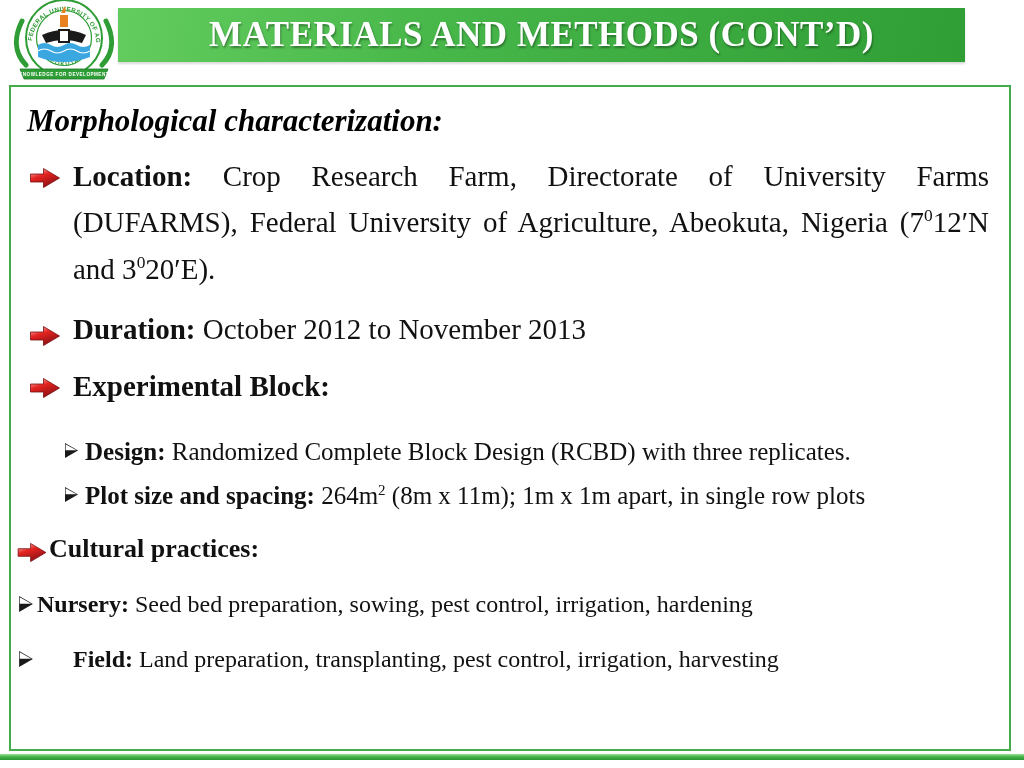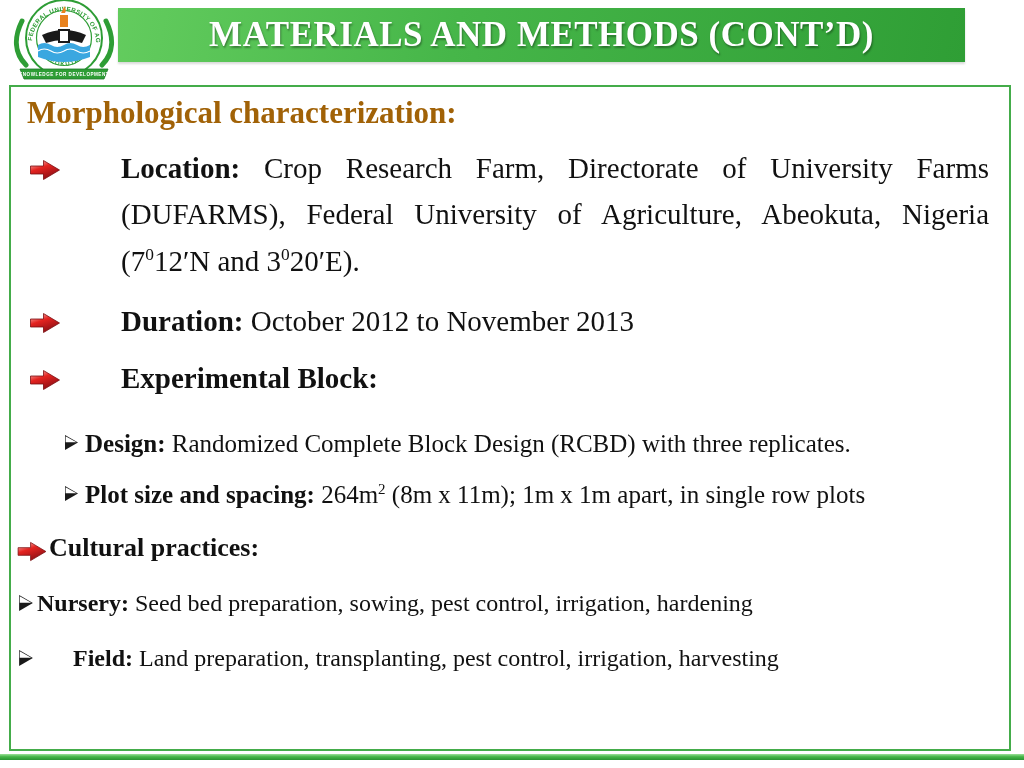--- a/index.html
+++ b/index.html
@@ -21,43 +21,43 @@
     text-shadow:1px 2px 2px rgba(0,0,0,.35);
     white-space:nowrap;
   }
   .logo{position:absolute;left:12px;top:-1px;}
   
   .content-box{
     position:absolute;left:9px;top:85px;width:1002px;height:666px;
     border:2px solid #44ac4a;background:#fff;box-sizing:border-box;
   }
   .section-heading{
-    margin:8px 0 0 16px;
-    font-size:31px;font-weight:bold;color:#a16207;
+    margin:16px 0 0 16px;
+    font-size:31px;font-weight:bold;font-style:italic;color:#000000;
   }
   .row{display:flex;align-items:flex-start;}
-  .row-main{margin-left:18px;font-size:29px;line-height:1.6;gap:48px;}
+  .row-main{margin-left:18px;font-size:29px;line-height:1.6;}
   .row-main .bullet-arrow{flex:0 0 32px;width:32px;height:24px;margin:13px 12px 0 0;}
   .row-sub{margin-left:52px;font-size:25px;line-height:1.35;}
   .row-sub .bullet-tri{flex:0 0 17px;width:17px;height:17px;margin:7px 5px 0 0;}
   .row-edge{margin-left:6px;}
   .row-cultural{font-size:26px;line-height:1.3;}
   .row-cultural .bullet-arrow{flex:0 0 30px;width:30px;height:23px;margin:9px 2px 0 0;}
   .row-edge-sub{margin-left:6px;font-size:24px;line-height:1.35;}
   .row-edge-sub .bullet-tri{flex:0 0 18px;width:18px;height:18px;margin:7px 2px 0 0;}
   .para{flex:1;margin-right:20px;}
   .just{text-align:justify;}
   b{font-weight:bold;}
   sup{font-size:60%;line-height:0;}
   .mt-loc{margin-top:14px;}
-  .mt-dur{margin-top:14px;}
+  .mt-dur{margin-top:14px;align-items:center;}
   .mt-mat{margin-top:8px;}
   .mt-lay{margin-top:10px;}
   .mt-des{margin-top:26px;}
-  .mt-plot{margin-top:17px;}
+  .mt-plot{margin-top:10px;}
   .mt-cul{margin-top:20px;}
   .mt-nur{margin-top:22px;}
   .mt-fie{margin-top:22px;gap:36px;}
   
   .bottom-bar{
     position:absolute;left:0;top:754px;width:1024px;height:6px;
     background:linear-gradient(to bottom,#9ce097 0%,#46b649 45%,#2a9431 100%);
   }
 </style>
 </head>

